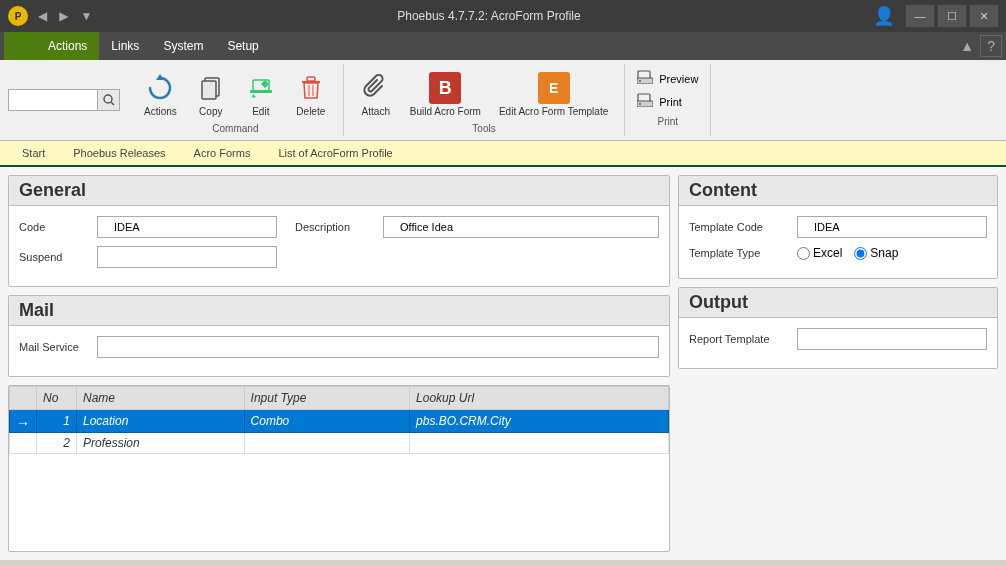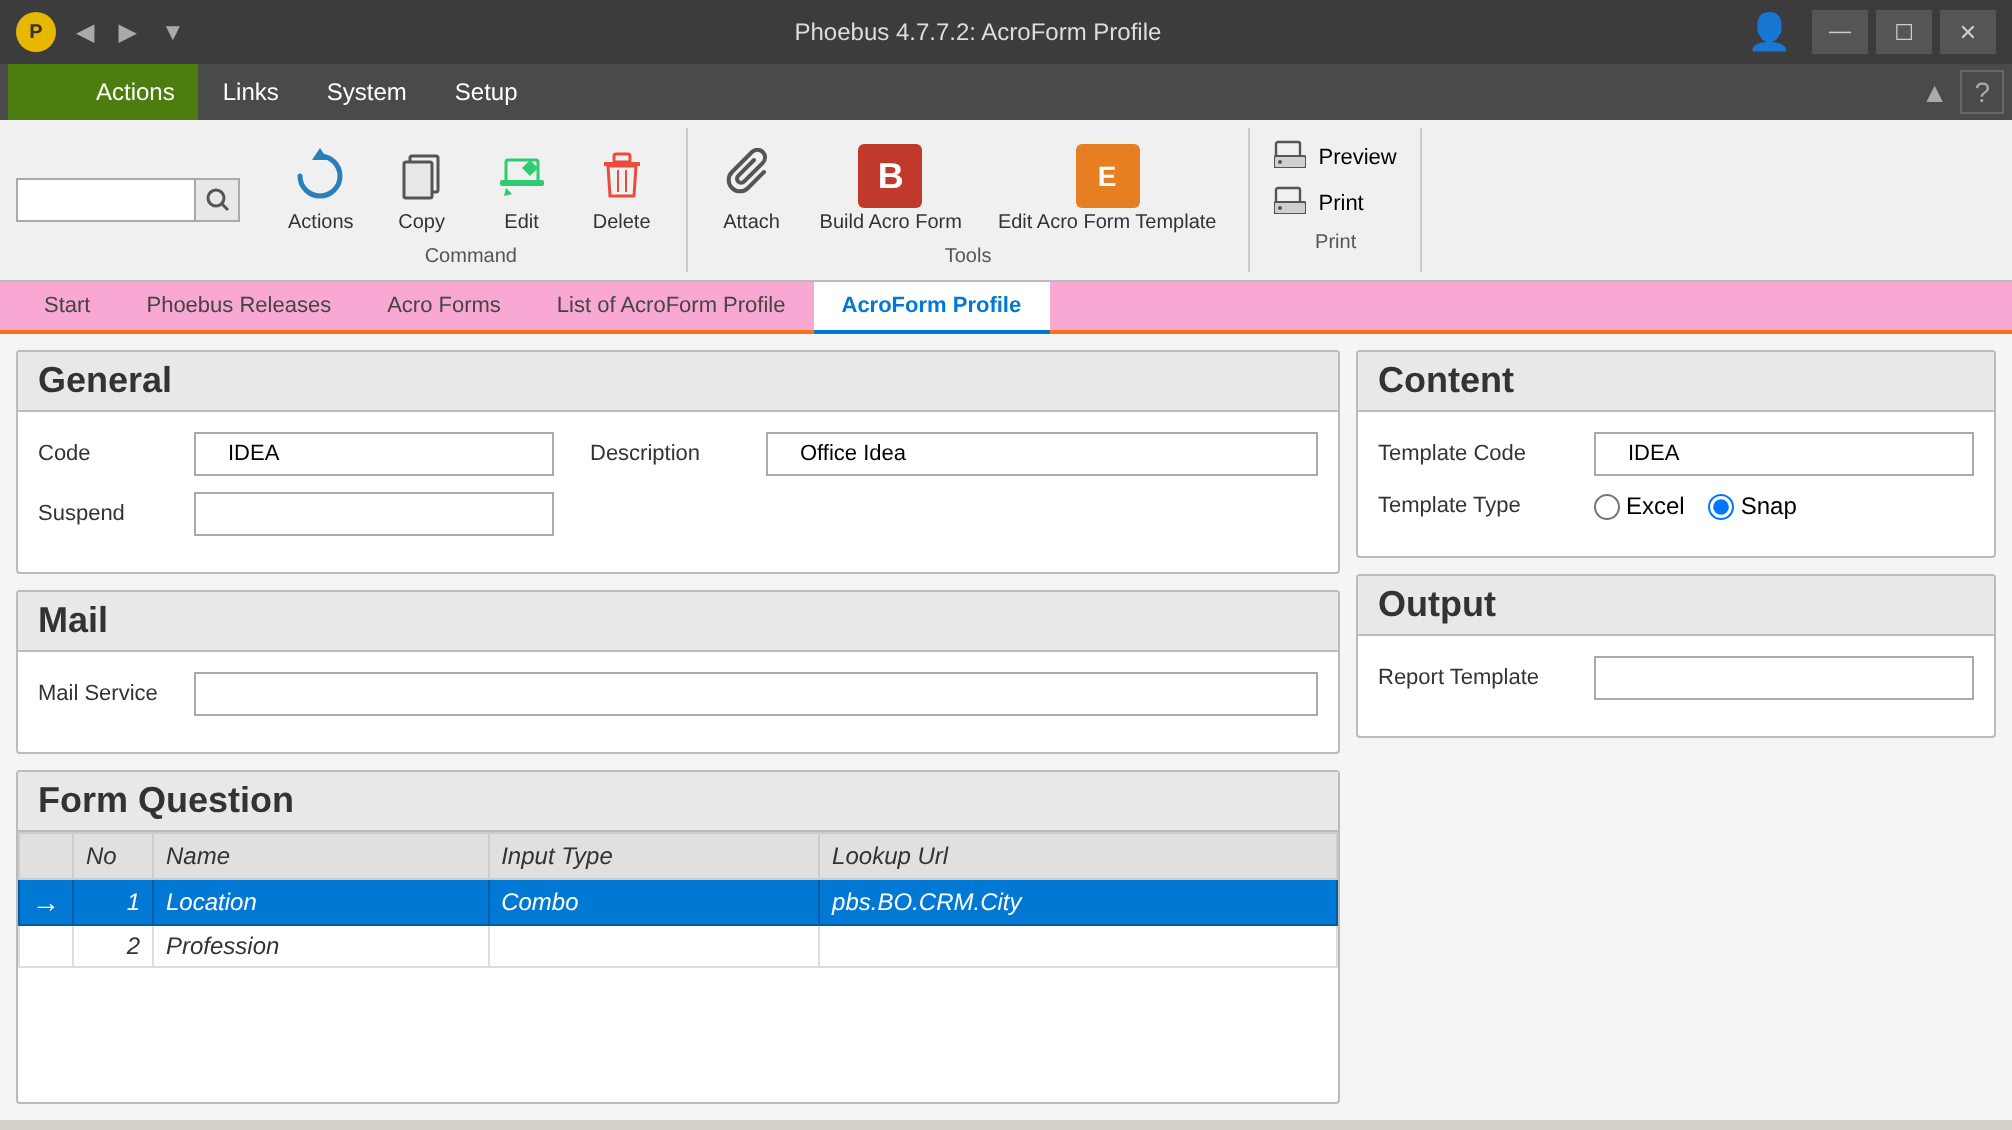--- a/index.html
+++ b/index.html
@@ -92,23 +92,23 @@
     .print-item {
       display: flex; align-items: center; gap: 6px; cursor: pointer; padding: 2px 4px;
       border-radius: 2px; background: none; border: none;
     }
     .print-item .icon { font-size: 14px; color: #555; }
     .print-item .label { font-size: 11px; }
     .print-group-label { font-size: 10px; color: #555; text-align: center; }
 
     
     #tabs {
-      background: #f9a8d4;
-      display: flex;
-      border-bottom: 2px solid #f97316;
+      background: #fef9c3;
+      display: flex;
+      border-bottom: 2px solid #14532d;
       padding: 0 8px;
     }
     .tab {
       padding: 6px 14px;
       cursor: pointer;
       font-size: 11px;
       color: #444;
       border-bottom: 2px solid transparent;
       margin-bottom: -2px;
     }
@@ -327,21 +327,20 @@
     </div>
     <div class="print-group-label">Print</div>
   </div>
 </div>
 
 <div id="tabs">
   <div class="tab">Start</div>
   <div class="tab">Phoebus Releases</div>
   <div class="tab">Acro Forms</div>
   <div class="tab">List of AcroForm Profile</div>
-  <div class="tab active">AcroForm Profile</div>
 </div>
 
 <div id="main">
 
   <div id="left-panels">
 
     <div class="panel">
       <div class="panel-title">General</div>
       <div class="panel-content">
         <div class="form-row">
@@ -361,21 +360,20 @@
       <div class="panel-title">Mail</div>
       <div class="panel-content">
         <div class="form-row">
           <span class="form-label">Mail Service</span>
           <input type="text" class="form-input" style="">
         </div>
       </div>
     </div>
 
     <div class="panel" id="form-question-panel" style="flex:1;">
-      <div class="panel-title">Form Question</div>
       <div class="table-container">
         <table>
           <thead>
             <tr>
               <th style="width:20px;"></th>
               <th style="width:40px;">No</th>
               <th>Name</th>
               <th>Input Type</th>
               <th>Lookup Url</th>
             </tr>

